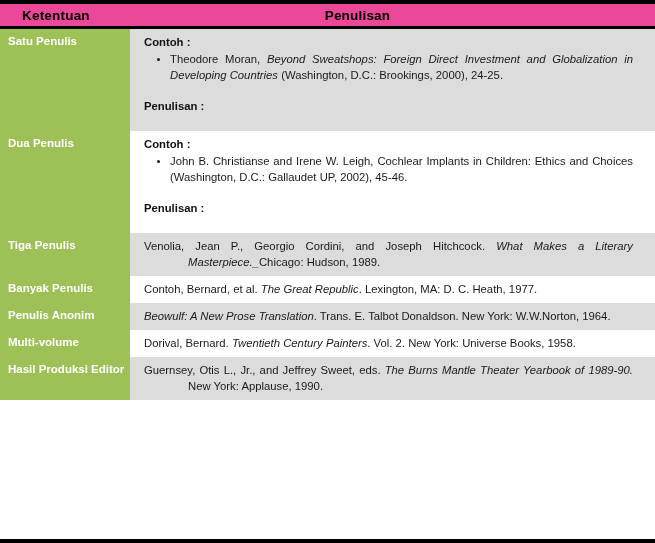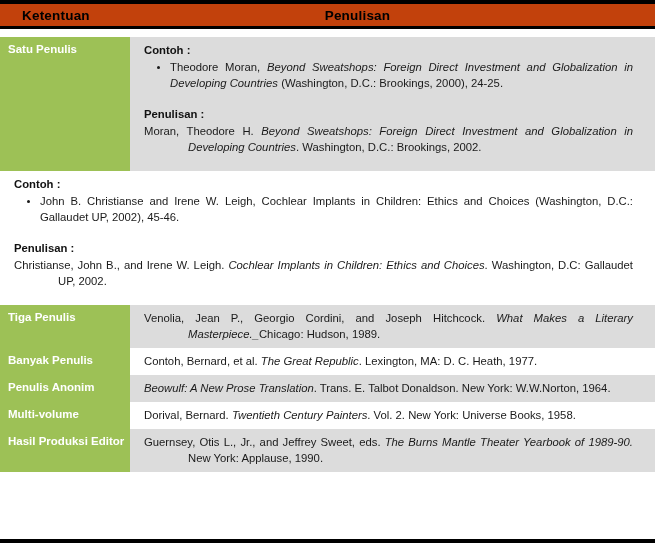--- a/index.html
+++ b/index.html
@@ -21,21 +21,21 @@
     border-top: 4px solid #000000;
     border-bottom: 4px solid #000000;
     background: #ffffff;
     position: relative;
   }
 
   
   .thead {
     display: flex;
     height: 25px;
-    background: #c2410c;
+    background: #ec4899;
     border-bottom: 3px solid #000000;
     box-sizing: border-box;
   }
   .th-ketentuan {
     width: 130px;
     flex: 0 0 130px;
     box-sizing: border-box;
     padding-left: 22px;
     display: flex;
     align-items: center;
@@ -53,21 +53,20 @@
     padding-right: 70px;
     font-size: 13.5px;
     font-weight: bold;
     color: #000000;
     letter-spacing: 0.2px;
   }
 
   
   .tbody {
     display: block;
-    margin-top: 8px;
   }
   .trow {
     display: flex;
     align-items: stretch;
     width: 100%;
     box-sizing: border-box;
   }
   .cell-label {
     width: 130px;
     flex: 0 0 130px;
@@ -136,33 +135,32 @@
   <div class="tbody">
       <div class="trow bg-gray">
         <div class="cell-label">Satu Penulis</div>
         <div class="cell-content">
           <span class="lbl-h">Contoh :</span>
           <ul class="ex-list">
             <li><span>Theodore Moran, </span><i>Beyond Sweatshops: Foreign Direct Investment and Globalization in Developing Countries</i><span> (Washington, D.C.: Brookings, 2000), 24-25.</span></li>
           </ul>
           <div class="gap"></div>
           <span class="lbl-h">Penulisan :</span>
-          <p class="hang-j"><span>Moran, Theodore H. </span><i>Beyond Sweatshops: Foreign Direct Investment and Globalization in Developing Countries</i><span>. Washington, D.C.: Brookings, 2002.</span></p>
           <div class="gap-sm"></div>
         </div>
       </div>
       <div class="trow bg-white">
+        <div class="cell-label">Dua Penulis</div>
         <div class="cell-content">
           <span class="lbl-h">Contoh :</span>
           <ul class="ex-list">
             <li><span>John B. Christianse and Irene W. Leigh, Cochlear Implants in Children: Ethics and Choices (Washington, D.C.: Gallaudet UP, 2002), 45-46.</span></li>
           </ul>
           <div class="gap"></div>
           <span class="lbl-h">Penulisan :</span>
-          <p class="hang-j"><span>Christianse, John B., and Irene W. Leigh. </span><i>Cochlear Implants in Children: Ethics and Choices</i><span>. Washington, D.C: Gallaudet UP, 2002.</span></p>
           <div class="gap-sm"></div>
         </div>
       </div>
       <div class="trow bg-gray">
         <div class="cell-label">Tiga Penulis</div>
         <div class="cell-content">
           <p class="hang"><span>Venolia, Jean P., Georgio Cordini, and Joseph Hitchcock. </span><i>What Makes a Literary Masterpiece._</i><span>Chicago: Hudson, 1989.</span></p>
         </div>
       </div>
       <div class="trow bg-white">

